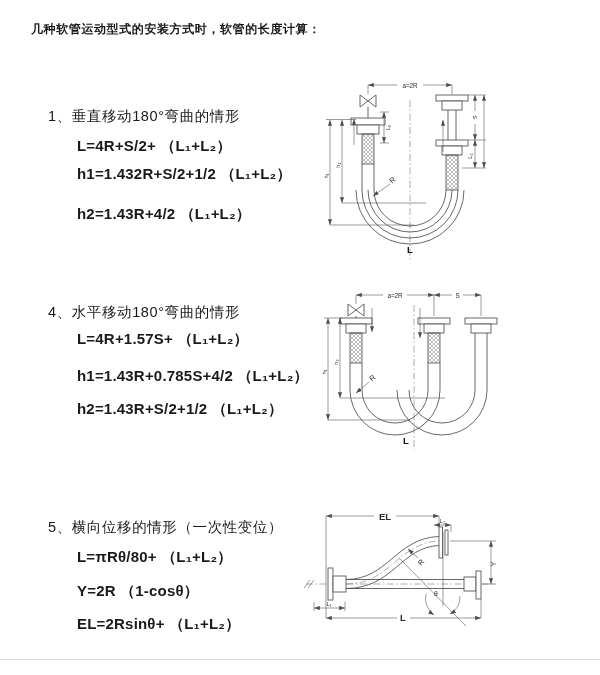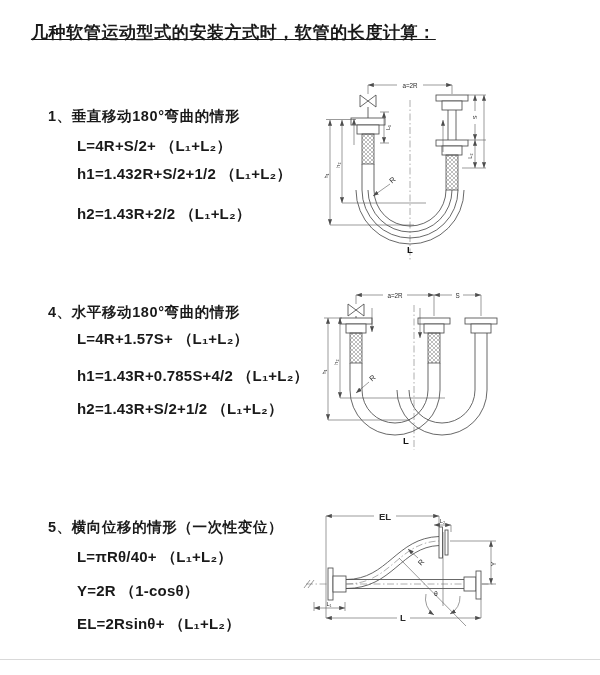--- a/index.html
+++ b/index.html
@@ -1,21 +1,21 @@
 <!DOCTYPE html>
 <html><head>
 <meta charset="utf-8">
 <style>
   html,body{margin:0;padding:0;}
   body{
     width:600px;height:675px;background:#ffffff;position:relative;overflow:hidden;
     font-family:"Liberation Sans","DejaVu Sans",sans-serif;color:#1a1a1a;
   }
-  .title{position:absolute;left:31px;top:21px;font-size:17px;font-weight:bold;letter-spacing:.6px;white-space:nowrap;text-decoration:underline;}
-  .sec-heading{position:absolute;left:48px;font-size:14.5px;font-weight:bold;letter-spacing:.6px;white-space:nowrap;}
+  .title{position:absolute;left:31px;top:21px;font-size:12px;font-weight:bold;letter-spacing:.6px;white-space:nowrap;}
+  .sec-heading{position:absolute;left:48px;font-size:14.5px;font-weight:normal;letter-spacing:.6px;white-space:nowrap;}
   .formula{position:absolute;left:77px;font-size:15px;font-weight:bold;letter-spacing:.2px;white-space:nowrap;}
   .diagram{position:absolute;}
   svg{display:block;}
   svg text{font-family:"Liberation Sans","DejaVu Sans",sans-serif;fill:#2b2b2b;}
   .obj{stroke:#4d4d4d;stroke-width:.85;fill:none;}
   .objf{stroke:#4d4d4d;stroke-width:.85;fill:#ffffff;}
   .dim{stroke:#585858;stroke-width:.6;fill:none;}
   .cl{stroke:#6a6a6a;stroke-width:.55;fill:none;stroke-dasharray:7 2.5 1.5 2.5;}
   .gap{fill:#ffffff;stroke:none;}
   .lblS{font-size:6.3px;}
@@ -24,29 +24,29 @@
   .scan-line{position:absolute;left:0;top:659px;width:600px;height:1px;}
 </style>
 </head>
 <body>
 
 <div class="title">几种软管运动型式的安装方式时，软管的长度计算：</div>
 
 <div class="sec-heading" style="top:107px">1、垂直移动180°弯曲的情形</div>
 <div class="formula" style="top:137px">L=4R+S/2+ （L₁+L₂）</div>
 <div class="formula" style="top:165px">h1=1.432R+S/2+1/2 （L₁+L₂）</div>
-<div class="formula" style="top:205px">h2=1.43R+2/2 （L₁+L₂）</div>
+<div class="formula" style="top:205px">h2=1.43R+4/2 （L₁+L₂）</div>
 
 <div class="sec-heading" style="top:303px">4、水平移动180°弯曲的情形</div>
 <div class="formula" style="top:330px">L=4R+1.57S+ （L₁+L₂）</div>
 <div class="formula" style="top:367px">h1=1.43R+0.785S+4/2 （L₁+L₂）</div>
 <div class="formula" style="top:400px">h2=1.43R+S/2+1/2 （L₁+L₂）</div>
 
 <div class="sec-heading" style="top:518px">5、横向位移的情形（一次性变位）</div>
-<div class="formula" style="top:548px">L=πRθ/40+ （L₁+L₂）</div>
+<div class="formula" style="top:548px">L=πRθ/80+ （L₁+L₂）</div>
 <div class="formula" style="top:582px">Y=2R （1-cosθ）</div>
 <div class="formula" style="top:615px">EL=2Rsinθ+ （L₁+L₂）</div>
 
 <div class="diagram" style="left:310px;top:70px">
 <svg width="285" height="198" viewBox="0 0 285 198">
   <defs>
     <marker id="m1" markerUnits="userSpaceOnUse" markerWidth="6" markerHeight="4.6" refX="5.8" refY="2.3" orient="auto-start-reverse">
       <path d="M0,0.2 L5.8,2.3 L0,4.4 Z" fill="#4d4d4d"></path>
     </marker>
     <pattern id="hp1" width="4" height="4" patternUnits="userSpaceOnUse">

